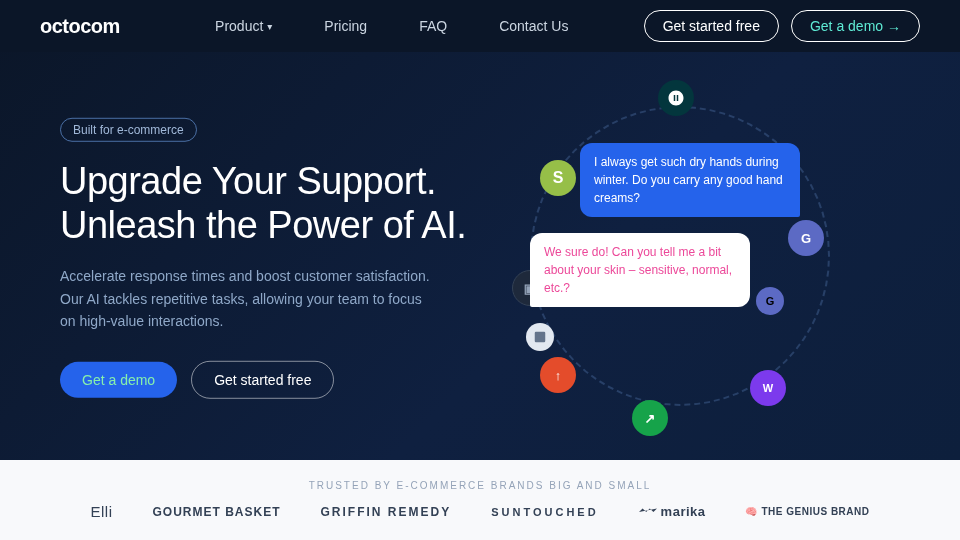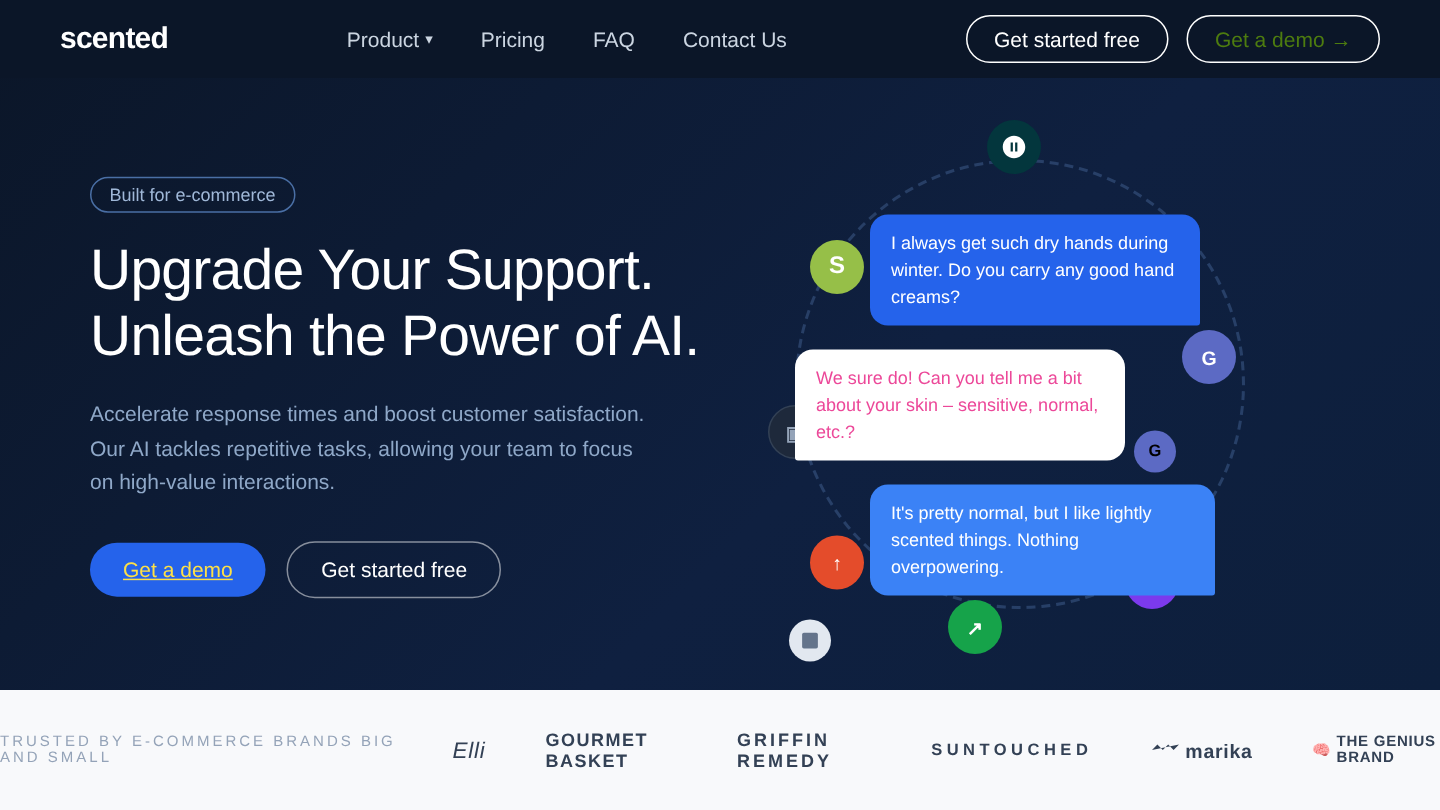--- a/index.html
+++ b/index.html
@@ -6,30 +6,30 @@
     body { width: 960px; height: 540px; overflow: hidden; font-family: -apple-system, BlinkMacSystemFont, 'Segoe UI', sans-serif; }
 
     
     nav {
       position: absolute; top: 0; left: 0; right: 0; height: 52px;
       display: flex; align-items: center; justify-content: space-between;
       padding: 0 40px; background: #0b1628; z-index: 10;
     }
     .nav-logo { color: #fff; font-size: 20px; font-weight: 700; letter-spacing: -0.5px; }
     .nav-links { display: flex; align-items: center; gap: 32px; }
-    .nav-link { color: #cbd5e1; font-size: 14px; text-decoration: none; cursor: pointer; }
+    .nav-link { color: #cbd5e1; font-size: 14px; text-decoration: none; cursor: pointer; margin-left: 20px; }
     .nav-link-product { display: flex; align-items: center; gap: 4px; }
     .chevron { font-size: 10px; color: #cbd5e1; }
     .nav-actions { display: flex; align-items: center; gap: 12px; }
     .btn-outline-white {
       border: 1.5px solid #fff; color: #fff; background: transparent;
       padding: 7px 18px; border-radius: 24px; font-size: 14px; cursor: pointer;
     }
     .btn-demo {
-      border: 1.5px solid #fff; color: #4d7c0f; background: transparent;
+      border: 1.5px solid #fff; color: #5eead4; background: transparent;
       padding: 7px 18px; border-radius: 24px; font-size: 14px; cursor: pointer;
       display: flex; align-items: center; gap: 6px;
     }
 
     
     .hero {
       position: absolute; top: 0; left: 0; right: 0; bottom: 80px;
       background: linear-gradient(135deg, #0b1628 0%, #0f2040 60%, #0d1f3c 100%);
       display: flex; align-items: center;
     }
@@ -44,24 +44,23 @@
     .hero-title {
       color: #fff; font-size: 38px; font-weight: 400; line-height: 1.15;
       margin-bottom: 18px; letter-spacing: -0.5px;
     }
     .hero-subtitle {
       color: #8fa8c8; font-size: 14px; line-height: 1.6; margin-bottom: 28px;
       max-width: 380px;
     }
     .hero-buttons { display: flex; align-items: center; gap: 14px; }
     .btn-primary {
-      background: #2563eb; color: #fde047; border: none;
+      background: #2563eb; color: #86efac; border: none;
       padding: 10px 22px; border-radius: 24px; font-size: 14px; cursor: pointer;
       font-weight: 500;
-      text-decoration: underline;
     }
     .btn-secondary {
       background: transparent; color: #fff;
       border: 1.5px solid rgba(255,255,255,0.5);
       padding: 10px 22px; border-radius: 24px; font-size: 14px; cursor: pointer;
       font-weight: 500;
     }
 
     
     .chat-area {
@@ -101,38 +100,38 @@
     .chat-row.left { justify-content: flex-start; }
     .avatar-small {
       width: 28px; height: 28px; border-radius: 50%;
       display: flex; align-items: center; justify-content: center;
       font-size: 11px; font-weight: 700; flex-shrink: 0;
     }
 
     
     .trusted-bar {
       position: absolute; bottom: 0; left: 0; right: 0; height: 80px;
-      background: #f8f9fb; display: flex; flex-direction: row;
+      background: #f8f9fb; display: flex; flex-direction: column;
       align-items: center; justify-content: center; gap: 12px;
     }
     .trusted-label {
       font-size: 10px; letter-spacing: 2px; color: #94a3b8; text-transform: uppercase;
     }
     .brand-logos { display: flex; align-items: center; gap: 40px; }
     .brand-logo { color: #334155; font-size: 14px; font-weight: 600; letter-spacing: 0.5px; }
     .brand-logo.bold { font-weight: 800; letter-spacing: 1px; text-transform: uppercase; font-size: 12px; }
     .brand-logo.spaced { letter-spacing: 3px; text-transform: uppercase; font-size: 11px; font-weight: 700; }
-    .brand-logo.serif { font-size: 15px; font-style: italic; font-weight: 400; }
+    .brand-logo.serif { font-size: 15px; font-weight: 400; }
     .brand-logo.sans { font-size: 12px; font-weight: 600; letter-spacing: 0.5px; }
   </style>
 </head>
 <body>
 
 <nav>
-  <span class="nav-logo">scented</span>
+  <span class="nav-logo">octocom</span>
   <div class="nav-links">
     <a class="nav-link nav-link-product">
       <span>Product</span>
       <span class="chevron">▾</span>
     </a>
     <a class="nav-link">Pricing</a>
     <a class="nav-link">FAQ</a>
     <a class="nav-link">Contact Us</a>
   </div>
   <div class="nav-actions">
@@ -193,23 +192,20 @@
 
       <div class="chat-row right">
         <div class="chat-bubble user">I always get such dry hands during winter. Do you carry any good hand creams?</div>
       </div>
 
       <div class="chat-row left">
         <div class="chat-bubble bot">We sure do! Can you tell me a bit about your skin – sensitive, normal, etc.?</div>
         <div class="avatar-small" style="background:#5c6ac4;margin-left:6px;">G</div>
       </div>
 
-      <div class="chat-row right">
-        <div class="chat-bubble bot-blue">It's pretty normal, but I like lightly scented things. Nothing overpowering.</div>
-      </div>
 
       <div class="chat-row left">
         <div class="avatar-small" style="background:#e2e8f0;margin-left:6px;">
           <svg width="14" height="14" viewBox="0 0 24 24" fill="#64748b">
               <rect x="3" y="3" width="18" height="18" rx="2"></rect>
             </svg>
         </div>
       </div>
     </div>
   </div>

